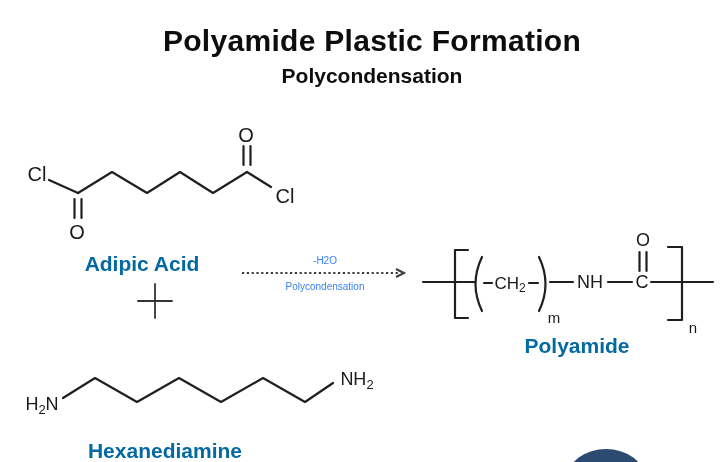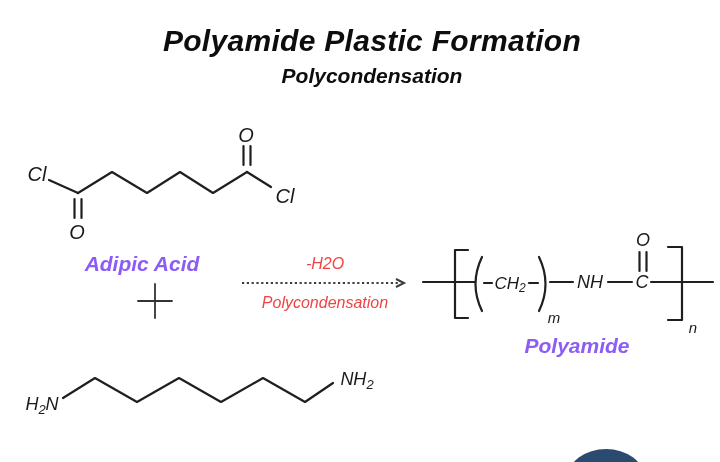--- a/index.html
+++ b/index.html
@@ -1,41 +1,41 @@
 <!DOCTYPE html>
 <html><head>
 <meta charset="utf-8">
 <style>
   html,body { margin:0; padding:0; background:#fff; }
   .canvas {
     position:relative; width:720px; height:462px; background:#ffffff;
-    overflow:hidden; font-family:"Liberation Sans", sans-serif; color:#111;font-style:italic;
+    overflow:hidden; font-family:"Liberation Sans", sans-serif; color:#111;
   }
   .title {
     position:absolute; left:22px; top:24px; width:700px; text-align:center;
     font-size:30px; font-weight:bold; letter-spacing:.3px; color:#0d0d0d;
   }
   .subtitle {
     position:absolute; left:22px; top:64px; width:700px; text-align:center;
     font-size:21px; font-weight:bold; color:#0d0d0d;
   }
   .struct { position:absolute; }
   .svg-adipic   { left:15px;  top:118px; }
   .svg-plus     { left:137px; top:283px; }
   .svg-hexane   { left:10px;  top:360px; }
   .svg-polyamide{ left:418px; top:225px; }
   .chem-label {
-    position:absolute; text-align:center; font-size:21px; font-weight:bold; color:#8b5cf6;
+    position:absolute; text-align:center; font-size:21px; font-weight:bold; color:#0369a1;
   }
   .label-adipic { left:52px;  top:252px; width:180px; }
   .label-polyamide { left:487px; top:334px; width:180px; }
   .label-hexane { left:65px;  top:439px; width:200px; }
   .arrow-group {
     position:absolute; left:240px; top:255px; width:170px; text-align:center;
-    font-size:16px; color:#ef4444; line-height:1.15;
+    font-size:10px; color:#3b82f6; line-height:1.15;
   }
   .arrow-group .lbl-top { display:block; margin-bottom:1px; }
   .arrow-group .lbl-bottom { display:block; margin-top:1px; }
   .navy-ellipse {
     position:absolute; left:568px; top:449px; width:76px; height:56px;
     border-radius:50%; background:#2b4a70;
   }
   svg text { fill:#1a1a1a; }
   .bond { stroke:#1f1f1f; stroke-width:2.2; fill:none; stroke-linecap:round; stroke-linejoin:round; }
   .thin { stroke:#333; stroke-width:1.8; fill:none; stroke-linecap:round; }
@@ -104,16 +104,17 @@
   </svg>
 
   <div class="chem-label label-polyamide">Polyamide</div>
 
   <svg class="struct svg-hexane" width="380" height="60" viewBox="0 0 380 60">
     <text x="32" y="44" font-size="18" text-anchor="middle" dominant-baseline="central"><tspan>H</tspan><tspan dy="5" font-size="13">2</tspan><tspan dy="-5">N</tspan></text>
     <polyline class="bond" points="53,38 85,18 127,42 169,18 211,42 253,18 295,42 323,23"></polyline>
     <text x="347" y="19" font-size="18" text-anchor="middle" dominant-baseline="central"><tspan>NH</tspan><tspan dy="5" font-size="13">2</tspan></text>
   </svg>
 
+  <div class="chem-label label-hexane">Hexanediamine</div>
 
   <div class="navy-ellipse"></div>
 
 </div>
 
 </body></html>

